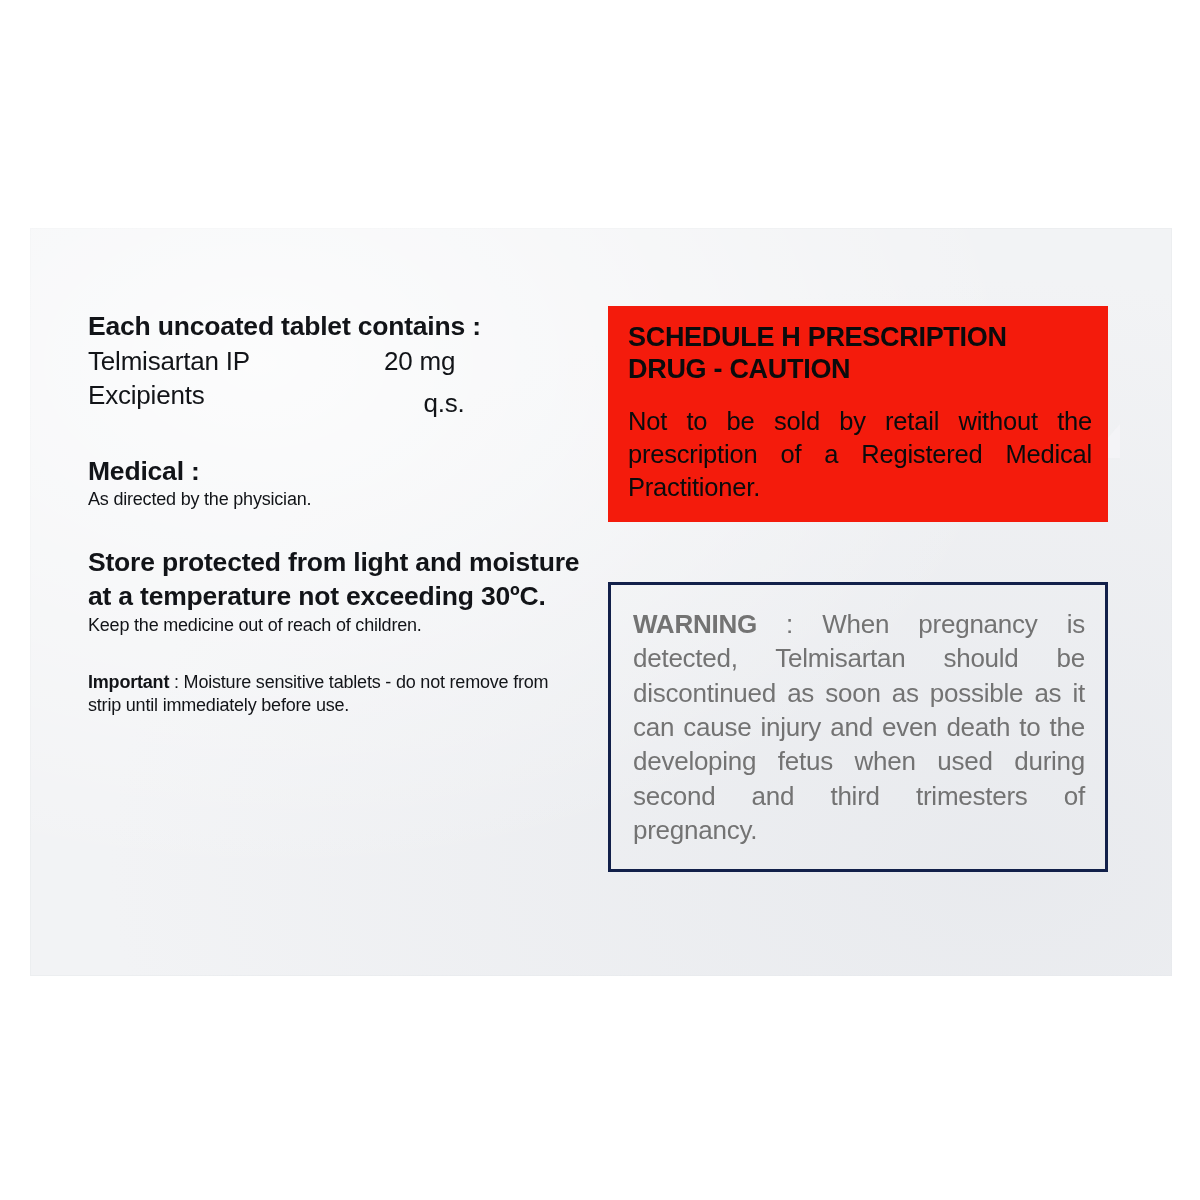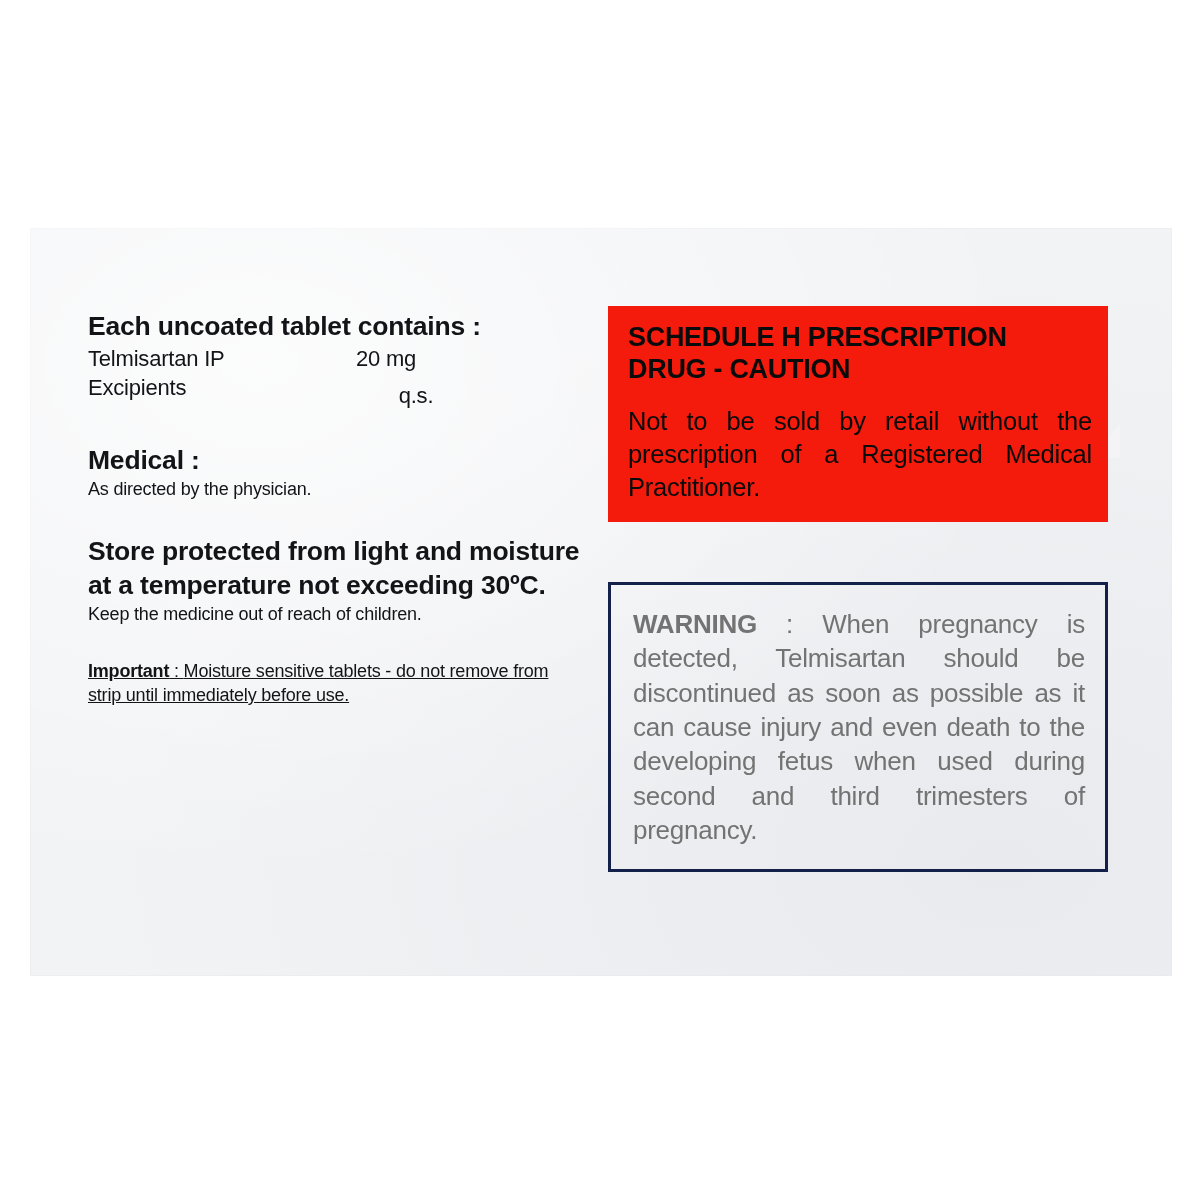--- a/index.html
+++ b/index.html
@@ -57,38 +57,39 @@
 
   
   .col-left {
     position: absolute;
     left: 58px;
     top: 82px;
     width: 495px;
     color: #121418;
   }
   .blk { margin-bottom: 34px; }
-  .blk:last-child { margin-bottom: 0; text-decoration: underline; }
+  .blk:last-child { margin-bottom: 0; }
 
   .hd {
     font-weight: bold;
     font-size: 26.5px;
     line-height: 1.28;
     letter-spacing: -0.2px;
   }
   .tx {
     font-size: 18px;
     line-height: 1.30;
     letter-spacing: -0.2px;
   }
   .ing-row {
     display: flex;
-    font-size: 22px;
+    font-size: 26px;
     line-height: 1.32;
     letter-spacing: -0.2px;
+    gap: 28px;
   }
   .ing-name { width: 268px; }
   .ing-val { text-align: left; }
   .ing-val.right { width: 120px; text-align: center; margin-top: 8px; }
 
   .inline-hd {
     font-weight: bold;
   }
 
   

